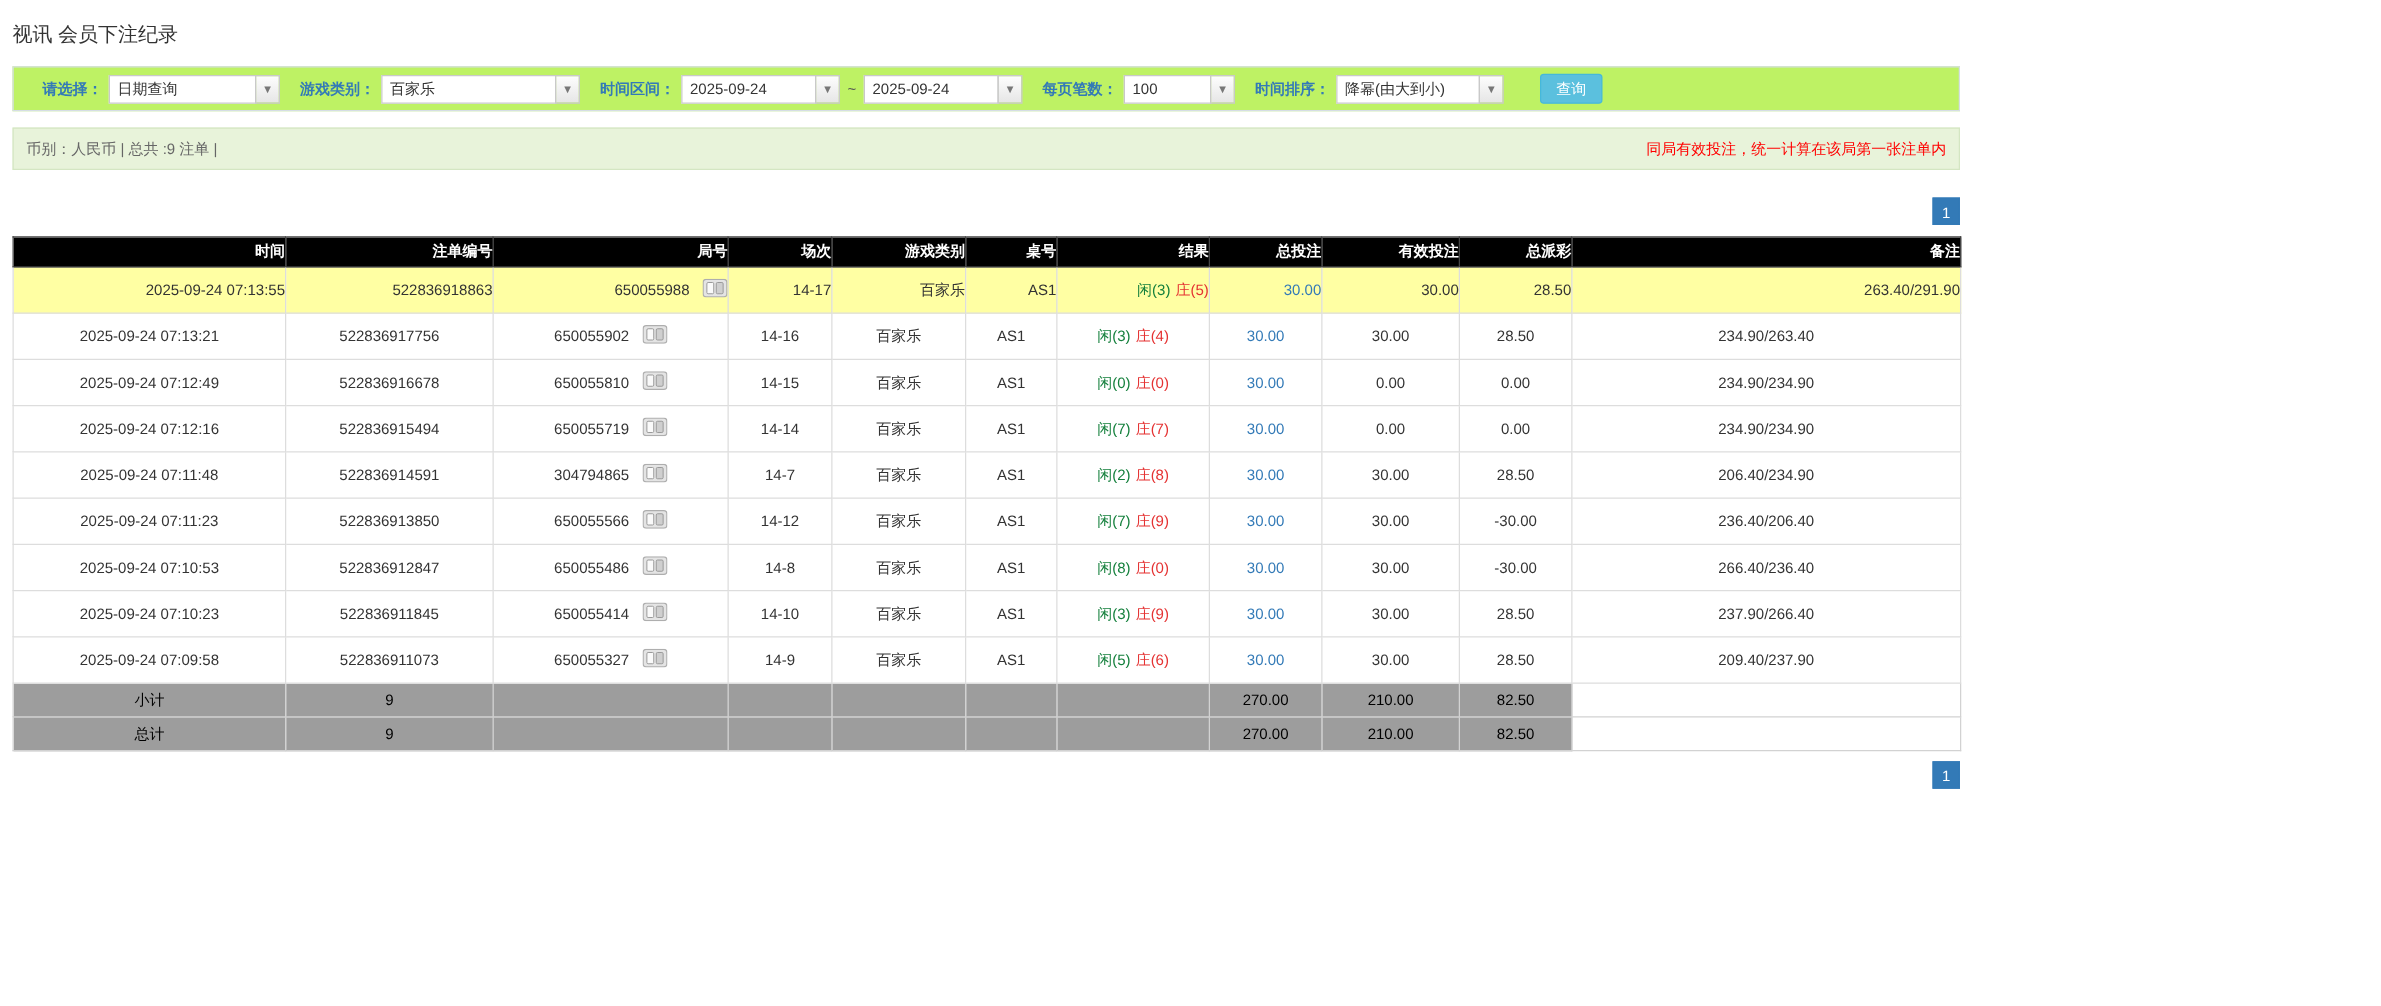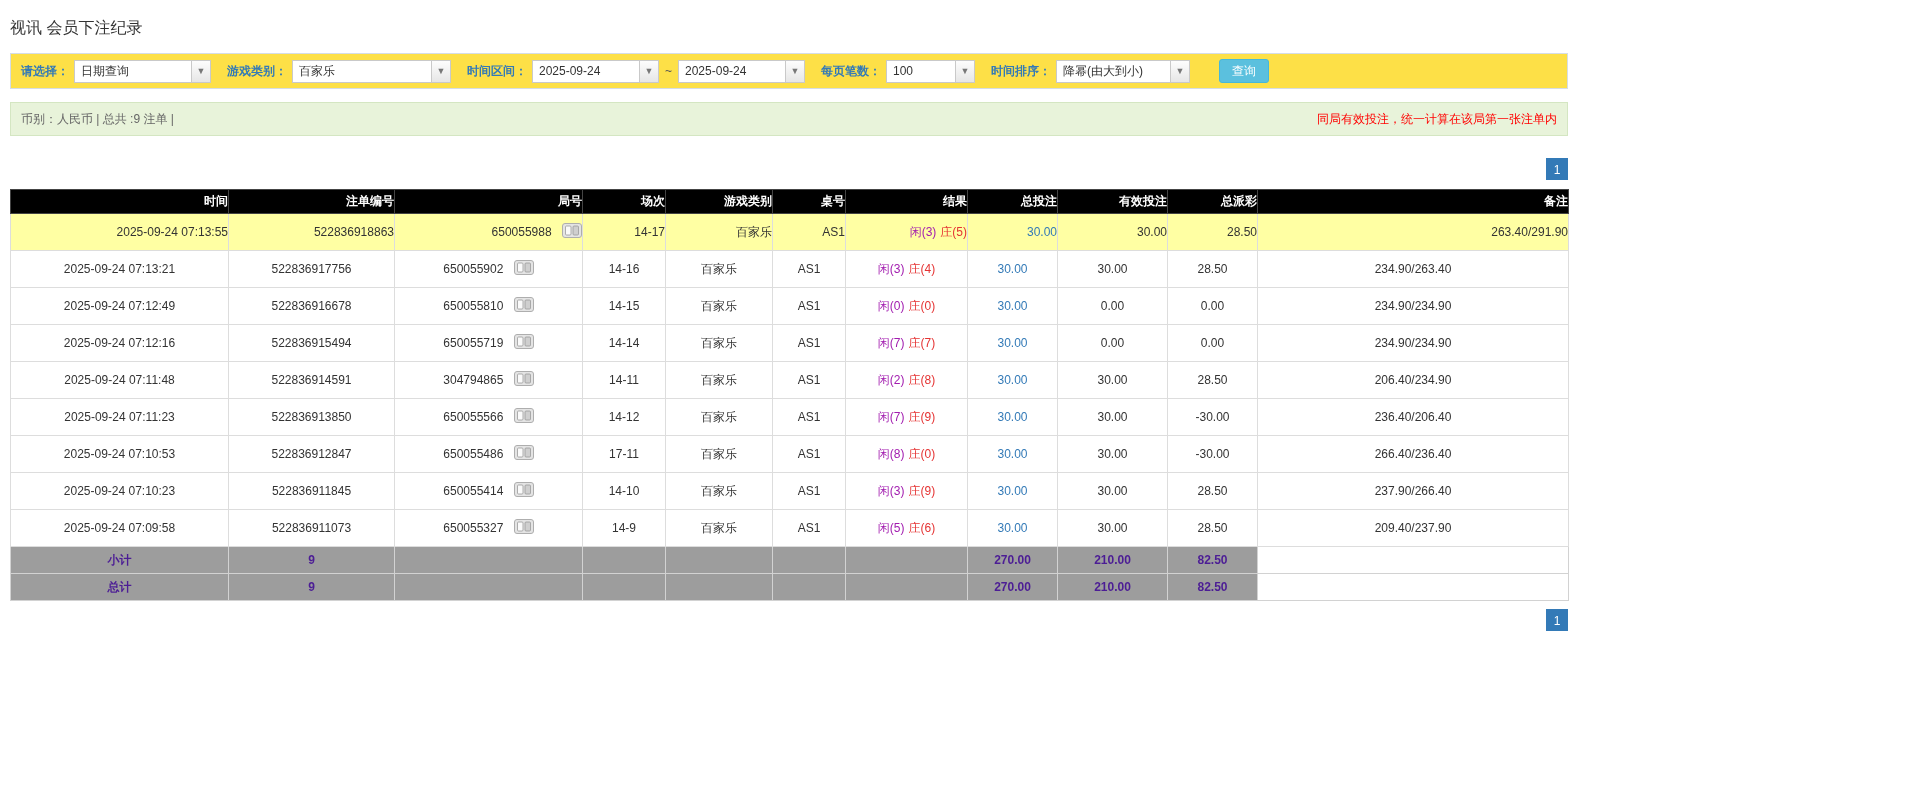--- a/index.html
+++ b/index.html
@@ -16,25 +16,25 @@
   .page-title {
     font-size: 16px;
     color: #333;
     padding: 18px 0 14px 0;
     font-weight: 400;
   }
 
   
   .filter-bar {
     height: 36px;
-    background: #fde047;
+    background: #bef264;
     border: 1px solid #d5dde5;
     display: flex;
     align-items: center;
-    padding: 0 8px;
+    padding: 0 21px;
     margin-bottom: 13px;
   }
   .filter-label {
     color: #337ab7;
     font-weight: 700;
     margin: 0 5px 0 16px;
     white-space: nowrap;
   }
   .filter-label:first-child { margin-left: 2px; }
   .combo { display: inline-flex; align-items: stretch; }
@@ -122,30 +122,30 @@
   table.records td {
     height: 37px;
     border: 1px solid #ddd;
     text-align: center;
     background: #fff;
     font-size: 12px;
     color: #333;
   }
   tr.highlight td { background: #ffffa3; text-align: right; }
   .link { color: #337ab7; cursor: pointer; }
-  .res-player { color: #a21caf; margin-right: 4px; }
+  .res-player { color: #15803d; margin-right: 4px; }
   .res-banker { color: #e53333; }
   td.neg { color: #ff0000; }
   .round-cell .round-icon { display: inline-block; vertical-align: middle; margin-left: 7px; cursor: pointer; }
   .round-cell span:first-child { vertical-align: middle; }
 
   tr.summary td {
     background: #9d9d9d;
-    color: #4c1d95;
-    font-weight: 700;
+    color: #000000;
+    font-weight: 400;
     height: 27px;
     border: 1px solid #d2d2d2;
   }
   tr.summary td.note-cell { background: #fff; }
 </style>
 </head>
 <body>
 
 <div class="content">
 
@@ -339,21 +339,21 @@
     <td class="round-cell">
       <span>304794865</span>
       <span class="round-icon">
         <svg width="20" height="15" viewBox="0 0 20 15">
           <rect x="0.5" y="0.5" width="19" height="14" rx="2.5" fill="#e4e4e4" stroke="#aeaeae"></rect>
           <rect x="3.5" y="3" width="5.5" height="9" rx="1" fill="#fafafa" stroke="#9a9a9a" stroke-width="0.8"></rect>
           <rect x="11" y="3" width="5.5" height="9" rx="1" fill="#cfcfcf" stroke="#9a9a9a" stroke-width="0.8"></rect>
         </svg>
       </span>
     </td>
-    <td>14-11</td>
+    <td>14-7</td>
     <td>百家乐</td>
     <td>AS1</td>
     <td>
       <span class="res-player">闲(2)</span><span class="res-banker">庄(8)</span>
     </td>
     <td>
       <span class="link">30.00</span>
     </td>
     <td>30.00</td>
     <td>28.50</td>
@@ -391,21 +391,21 @@
     <td class="round-cell">
       <span>650055486</span>
       <span class="round-icon">
         <svg width="20" height="15" viewBox="0 0 20 15">
           <rect x="0.5" y="0.5" width="19" height="14" rx="2.5" fill="#e4e4e4" stroke="#aeaeae"></rect>
           <rect x="3.5" y="3" width="5.5" height="9" rx="1" fill="#fafafa" stroke="#9a9a9a" stroke-width="0.8"></rect>
           <rect x="11" y="3" width="5.5" height="9" rx="1" fill="#cfcfcf" stroke="#9a9a9a" stroke-width="0.8"></rect>
         </svg>
       </span>
     </td>
-    <td>17-11</td>
+    <td>14-8</td>
     <td>百家乐</td>
     <td>AS1</td>
     <td>
       <span class="res-player">闲(8)</span><span class="res-banker">庄(0)</span>
     </td>
     <td>
       <span class="link">30.00</span>
     </td>
     <td>30.00</td>
     <td class="neg">-30.00</td>

